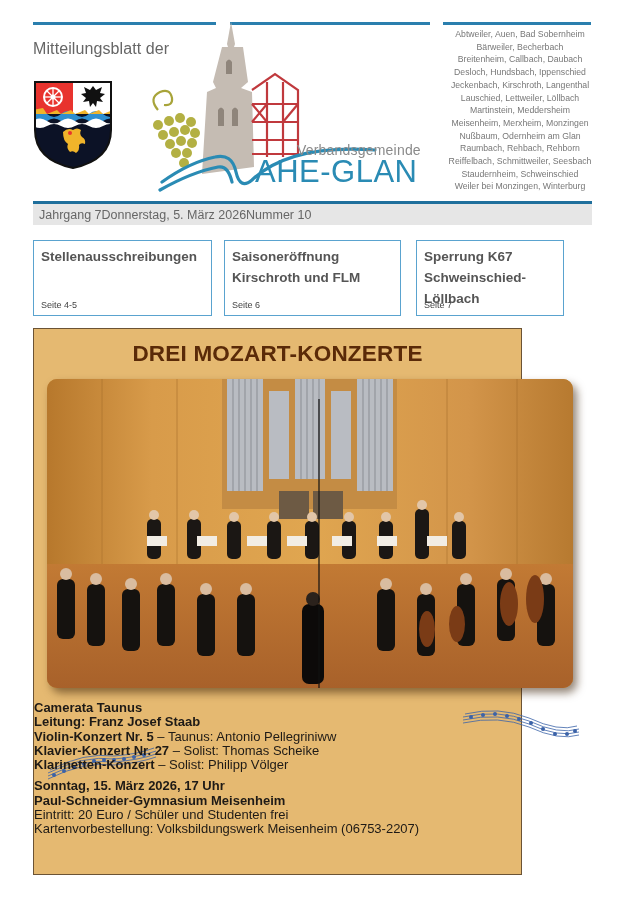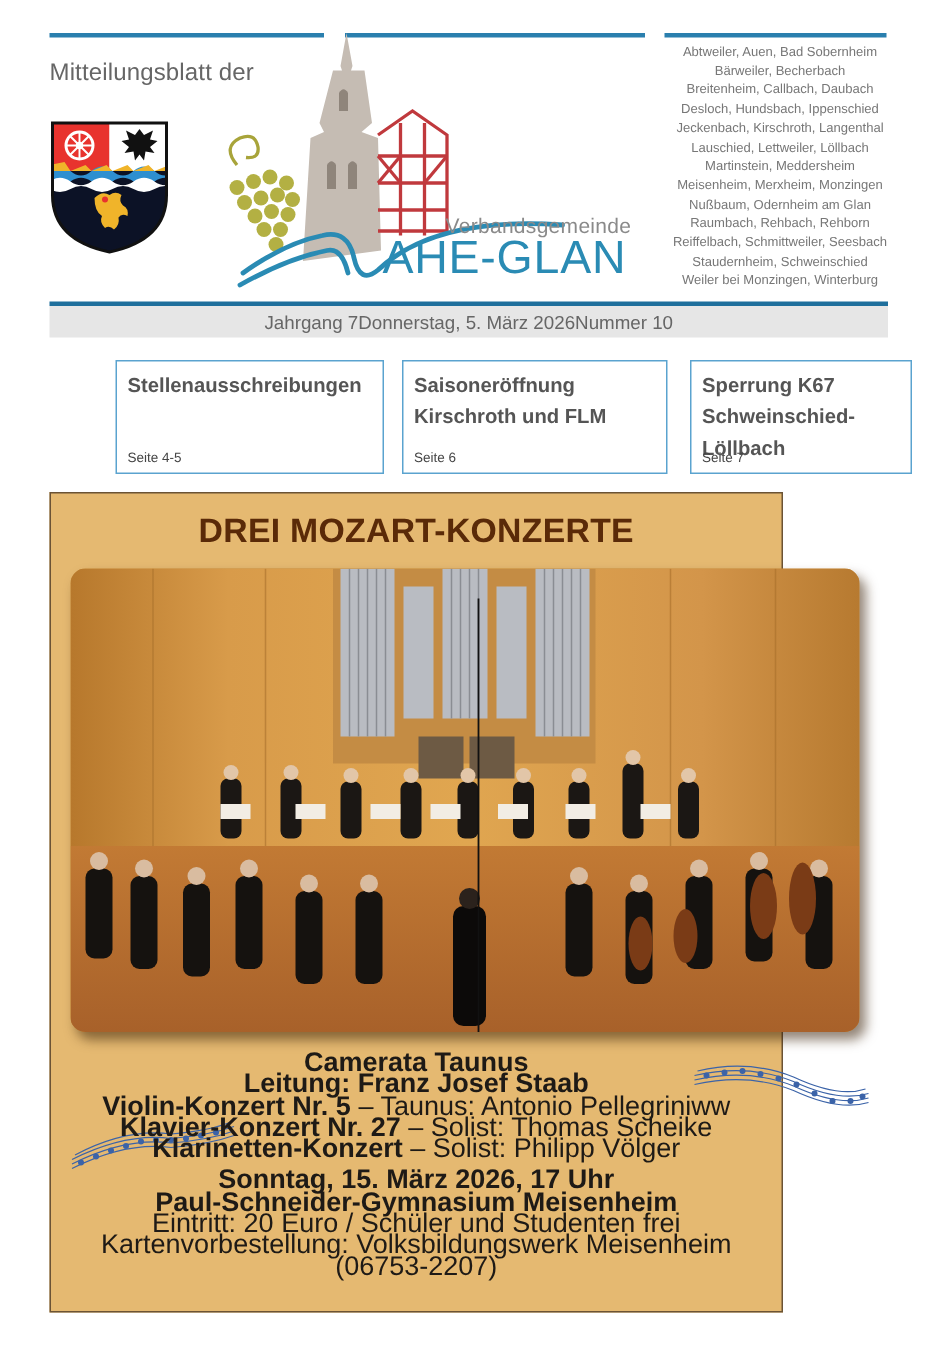--- a/index.html
+++ b/index.html
@@ -18,38 +18,38 @@
 
   .logo { position: absolute; left: 140px; top: 22px; width: 285px; height: 170px; }
 
   .logo-sub { position: absolute; left: 297px; top: 142px; font-size: 14px; color: #8a8a8a; letter-spacing: 0.2px; }
   .logo-main { position: absolute; left: 255px; top: 154px; font-size: 31px; color: #2a8bb4; letter-spacing: 0.5px; font-weight: normal; }
 
   .municipalities { position: absolute; left: 440px; top: 28px; width: 160px; text-align: center; font-size: 8.7px; line-height: 12.7px; color: #777; }
 
   .bottom-rule { position: absolute; left: 33px; top: 201px; width: 559px; height: 3px; background: #1f6f9c; }
 
-  .info-bar { position: absolute; left: 33px; top: 204px; width: 559px; height: 21px; background: #e6e6e6; display: flex; align-items: center; justify-content: center; padding: 0 6px 0 6px; font-size: 12.5px; color: #666; }
+  .info-bar { position: absolute; left: 33px; top: 204px; width: 559px; height: 21px; background: #e6e6e6; display: flex; align-items: center; justify-content: flex-start; padding: 0 6px 0 6px; font-size: 12.5px; color: #666; }
 
   
-  .teaser { position: absolute; top: 240px; height: 76px; border: 1.5px solid #5aa3cf; background: #fff; padding: 5px 7px; margin-left: 44px; }
+  .teaser { position: absolute; top: 240px; height: 76px; border: 1.5px solid #5aa3cf; background: #fff; padding: 5px 7px; }
   .teaser .t-title { font-weight: bold; font-size: 13.5px; line-height: 21px; color: #555; }
   .teaser .t-page { position: absolute; left: 7px; bottom: 5px; font-size: 9px; color: #444; }
   .teaser.t1 { left: 33px; width: 179px; }
   .teaser.t2 { left: 224px; width: 177px; }
   .teaser.t3 { left: 416px; width: 148px; }
 
   
   .concert { position: absolute; left: 33px; top: 328px; width: 489px; height: 547px; background: #e5b971; border: 1.5px solid #6b5335; }
   .concert-title { position: absolute; left: 0; top: 12px; width: 100%; text-align: center; font-size: 22.5px; font-weight: bold; color: #5a2a08; letter-spacing: 0.2px; }
 
   .photo-frame { position: absolute; left: 13px; top: 50px; width: 526px; height: 309px; border-radius: 10px; box-shadow: 4px 5px 8px rgba(60,35,10,0.55); overflow: hidden; background: #c98b3a; }
   .photo { width: 100%; height: 100%; display: block; }
 
-  .concert-text { position: absolute; left: 0; top: 372px; width: 100%; text-align: center; font-size: 18px; line-height: 14.3px; color: #1e1a16; }
+  .concert-text { position: absolute; left: 0; top: 372px; width: 100%; font-size: 13px; line-height: 14.3px; color: #1e1a16; }
   .concert-text .b { font-weight: bold; }
   .concert-text .gap { height: 7px; }
 
   .staff-left { position: absolute; left: 10px; top: 416px; width: 115px; height: 38px; }
   .staff-right { position: absolute; left: 425px; top: 378px; width: 125px; height: 40px; }
 </style>
 </head>
 <body>
 
 <div class="top-rule left"></div>

